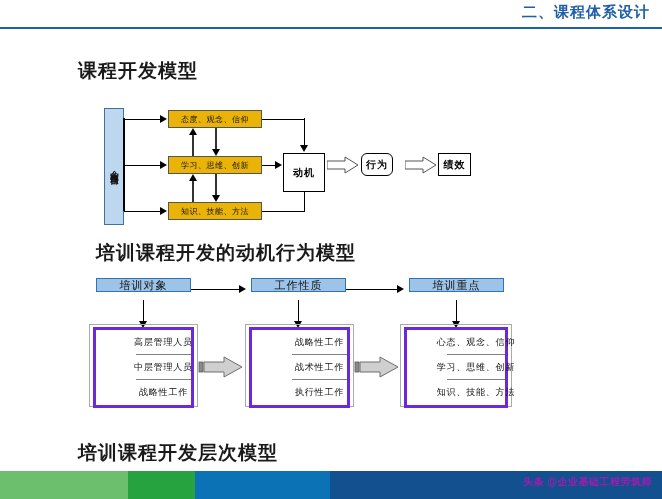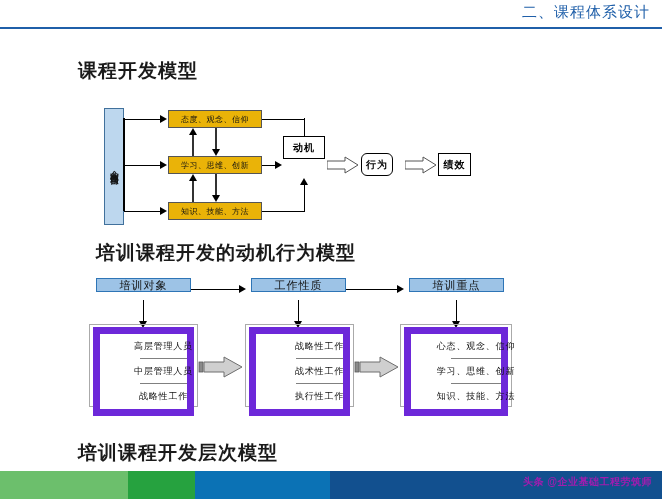--- a/index.html
+++ b/index.html
@@ -24,21 +24,21 @@
   .header-bar {
     position: absolute;
     top: 0; left: 0; right: 0;
     height: 28px;
   }
   .header-title {
     position: absolute;
     right: 12px;
     top: 3px;
     font-size: 15px;
-    font-weight: normal;
+    font-weight: bold;
     color: #1f5fa9;
     letter-spacing: 1px;
     white-space: nowrap;
   }
   .header-rule {
     position: absolute;
     left: 0; right: 0;
     top: 27px;
     height: 2px;
     background: #1f5fa9;
@@ -154,21 +154,21 @@
     color: #111111;
     display: flex;
     align-items: center;
     justify-content: center;
     letter-spacing: 1px;
     font-weight: normal;
   }
   .d2-stack {
     position: absolute;
     box-sizing: border-box;
-    border: 7px solid #6d28d9;
+    border: 3px solid #6d28d9;
     background: #ffffff;
     padding-left: 40px;
   }
   .d2-cell {
     box-sizing: border-box;
     height: 25px;
     border-bottom: 1px solid #808080;
     font-size: 9px;
     color: #111111;
     display: flex;
@@ -252,21 +252,21 @@
     <div class="ln ln-v" style="left:303.5px; top:23px; height:27px;"></div>
     <div class="arrowhead-d" style="left:300px; top:50px;"></div>
 
     <div class="ln ln-h" style="left:262px; top:115.5px; width:43px;"></div>
     <div class="ln ln-v" style="left:303.5px; top:90px; height:26px;"></div>
     <div class="arrowhead-u" style="left:300px; top:83px;"></div>
 
     <div class="ln ln-h" style="left:262px; top:69.5px; width:13px;"></div>
     <div class="arrowhead-r" style="left:275px; top:66px;"></div>
 
-    <div class="d1-mid" style="left:283px; top:41px; width:42px; height:23px;">动机</div>
+    <div class="d1-mid" style="left:283px; top:58px; width:42px; height:39px;">动机</div>
     <div class="d1-mid" style="left:361px; top:58px; width:32px; height:23px;border-radius:6px;">行为</div>
     <div class="d1-mid" style="left:438px; top:58px; width:33px; height:23px;">绩效</div>
 
     <div class="block-arrow" style="left:327px; top:61px;">
       <svg width="32" height="18" viewBox="0 0 32 18">
         <polygon points="0,5 18,5 18,1 31,9 18,17 18,13 0,13" fill="#ffffff" stroke="#555555" stroke-width="1"></polygon>
       </svg>
     </div>
 
     <div class="block-arrow" style="left:405px; top:61px;">

